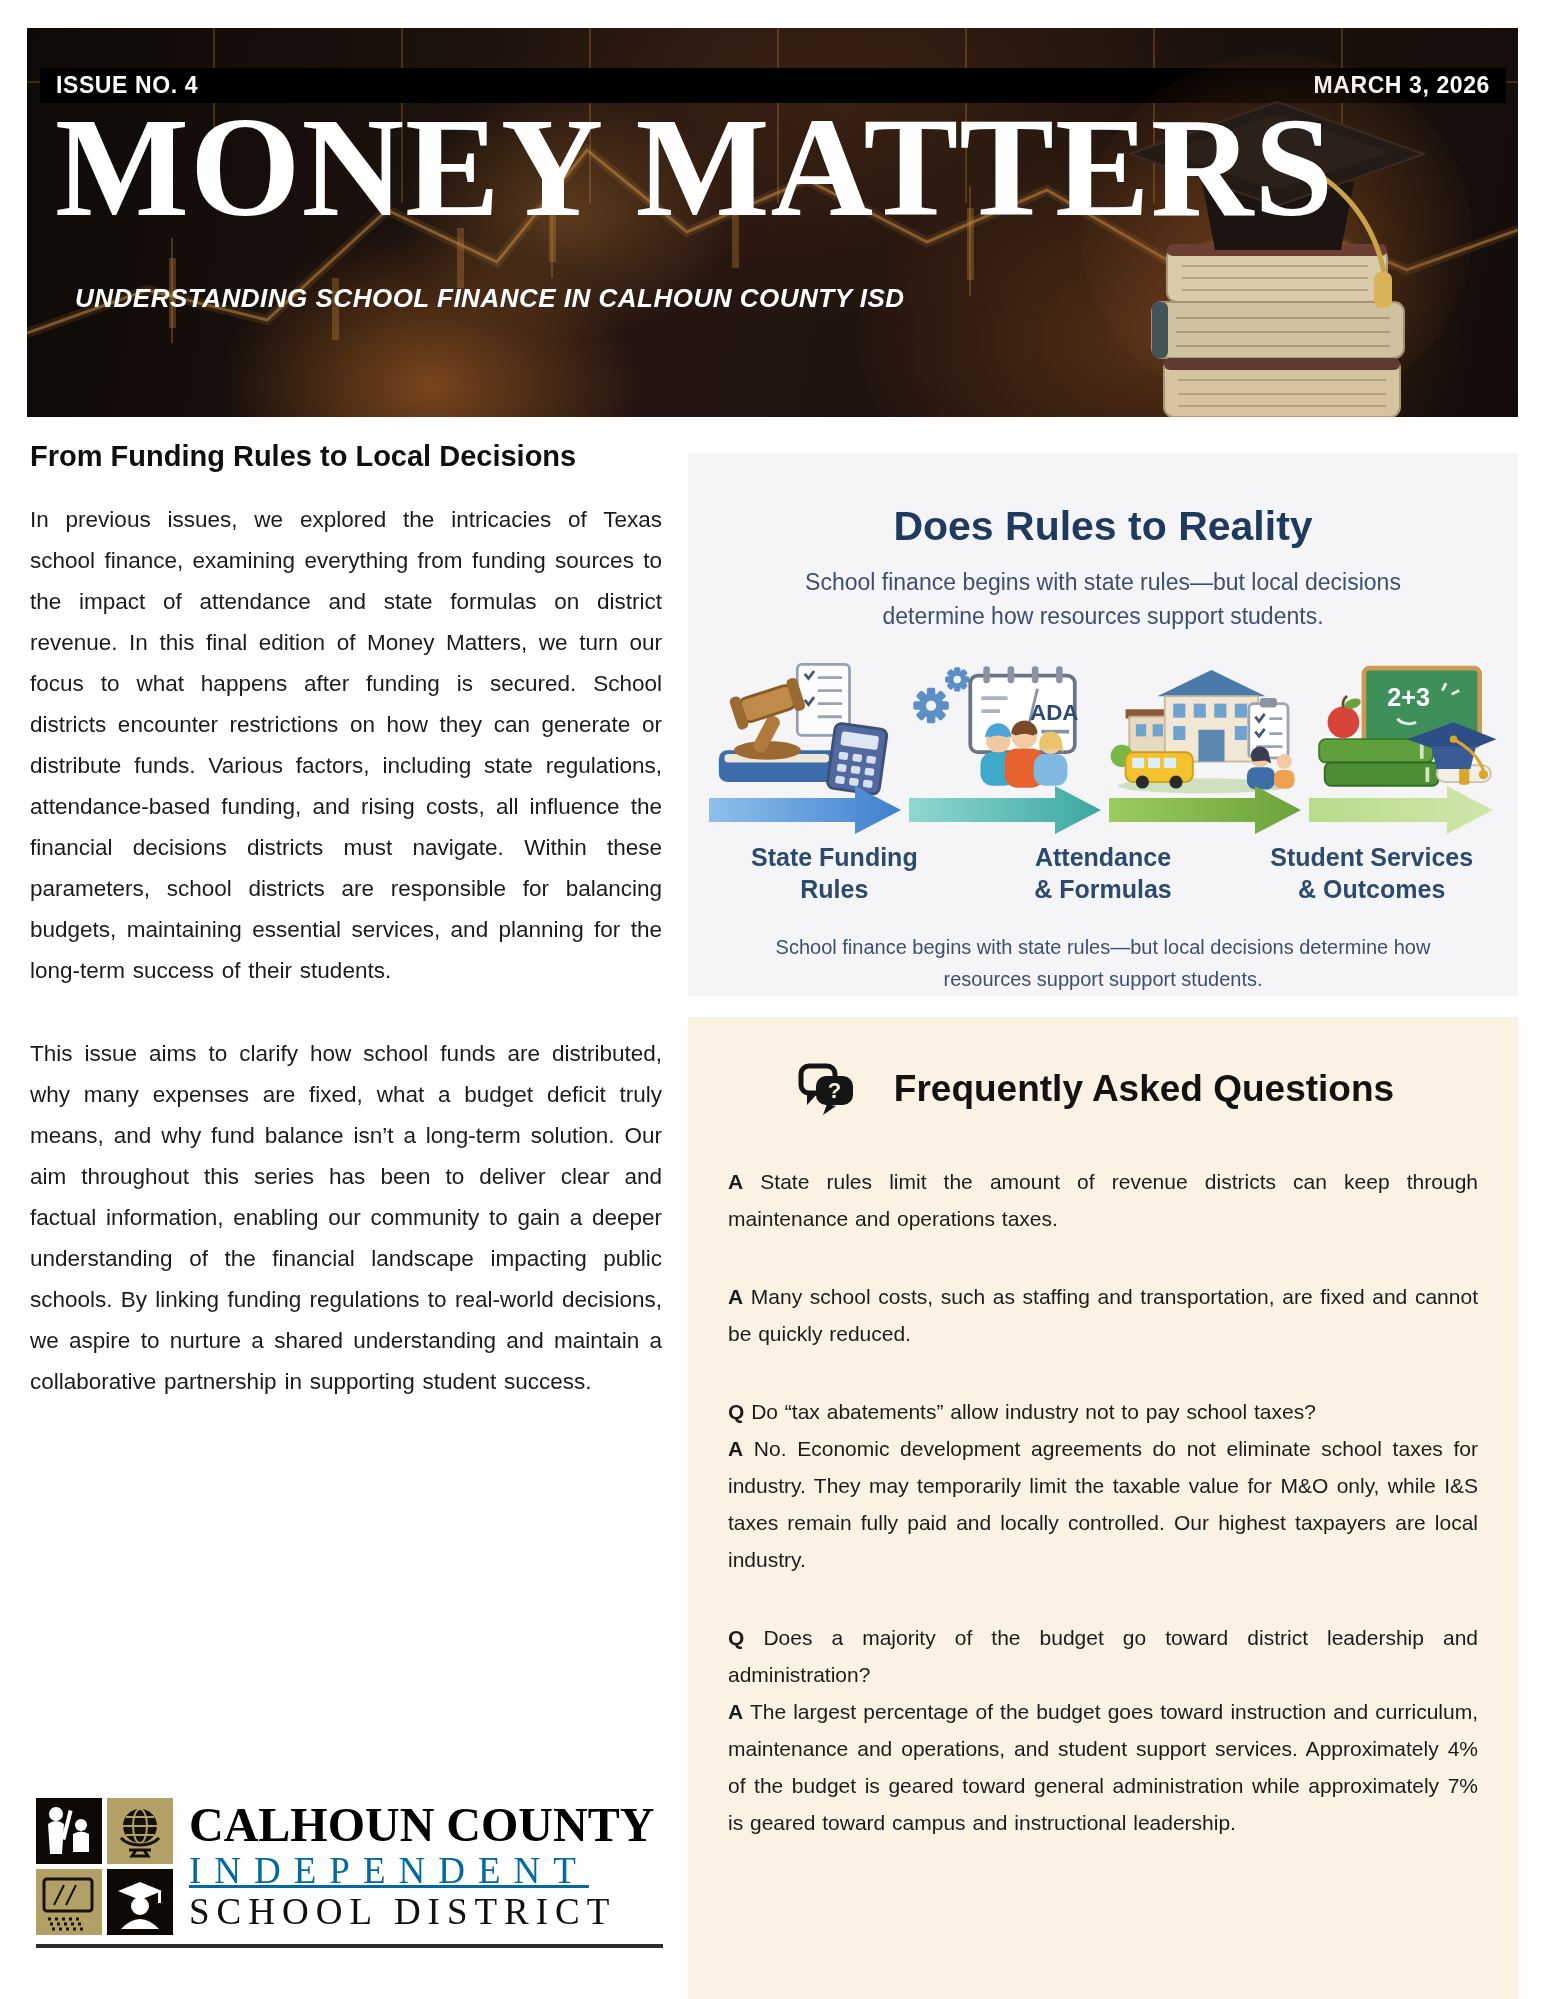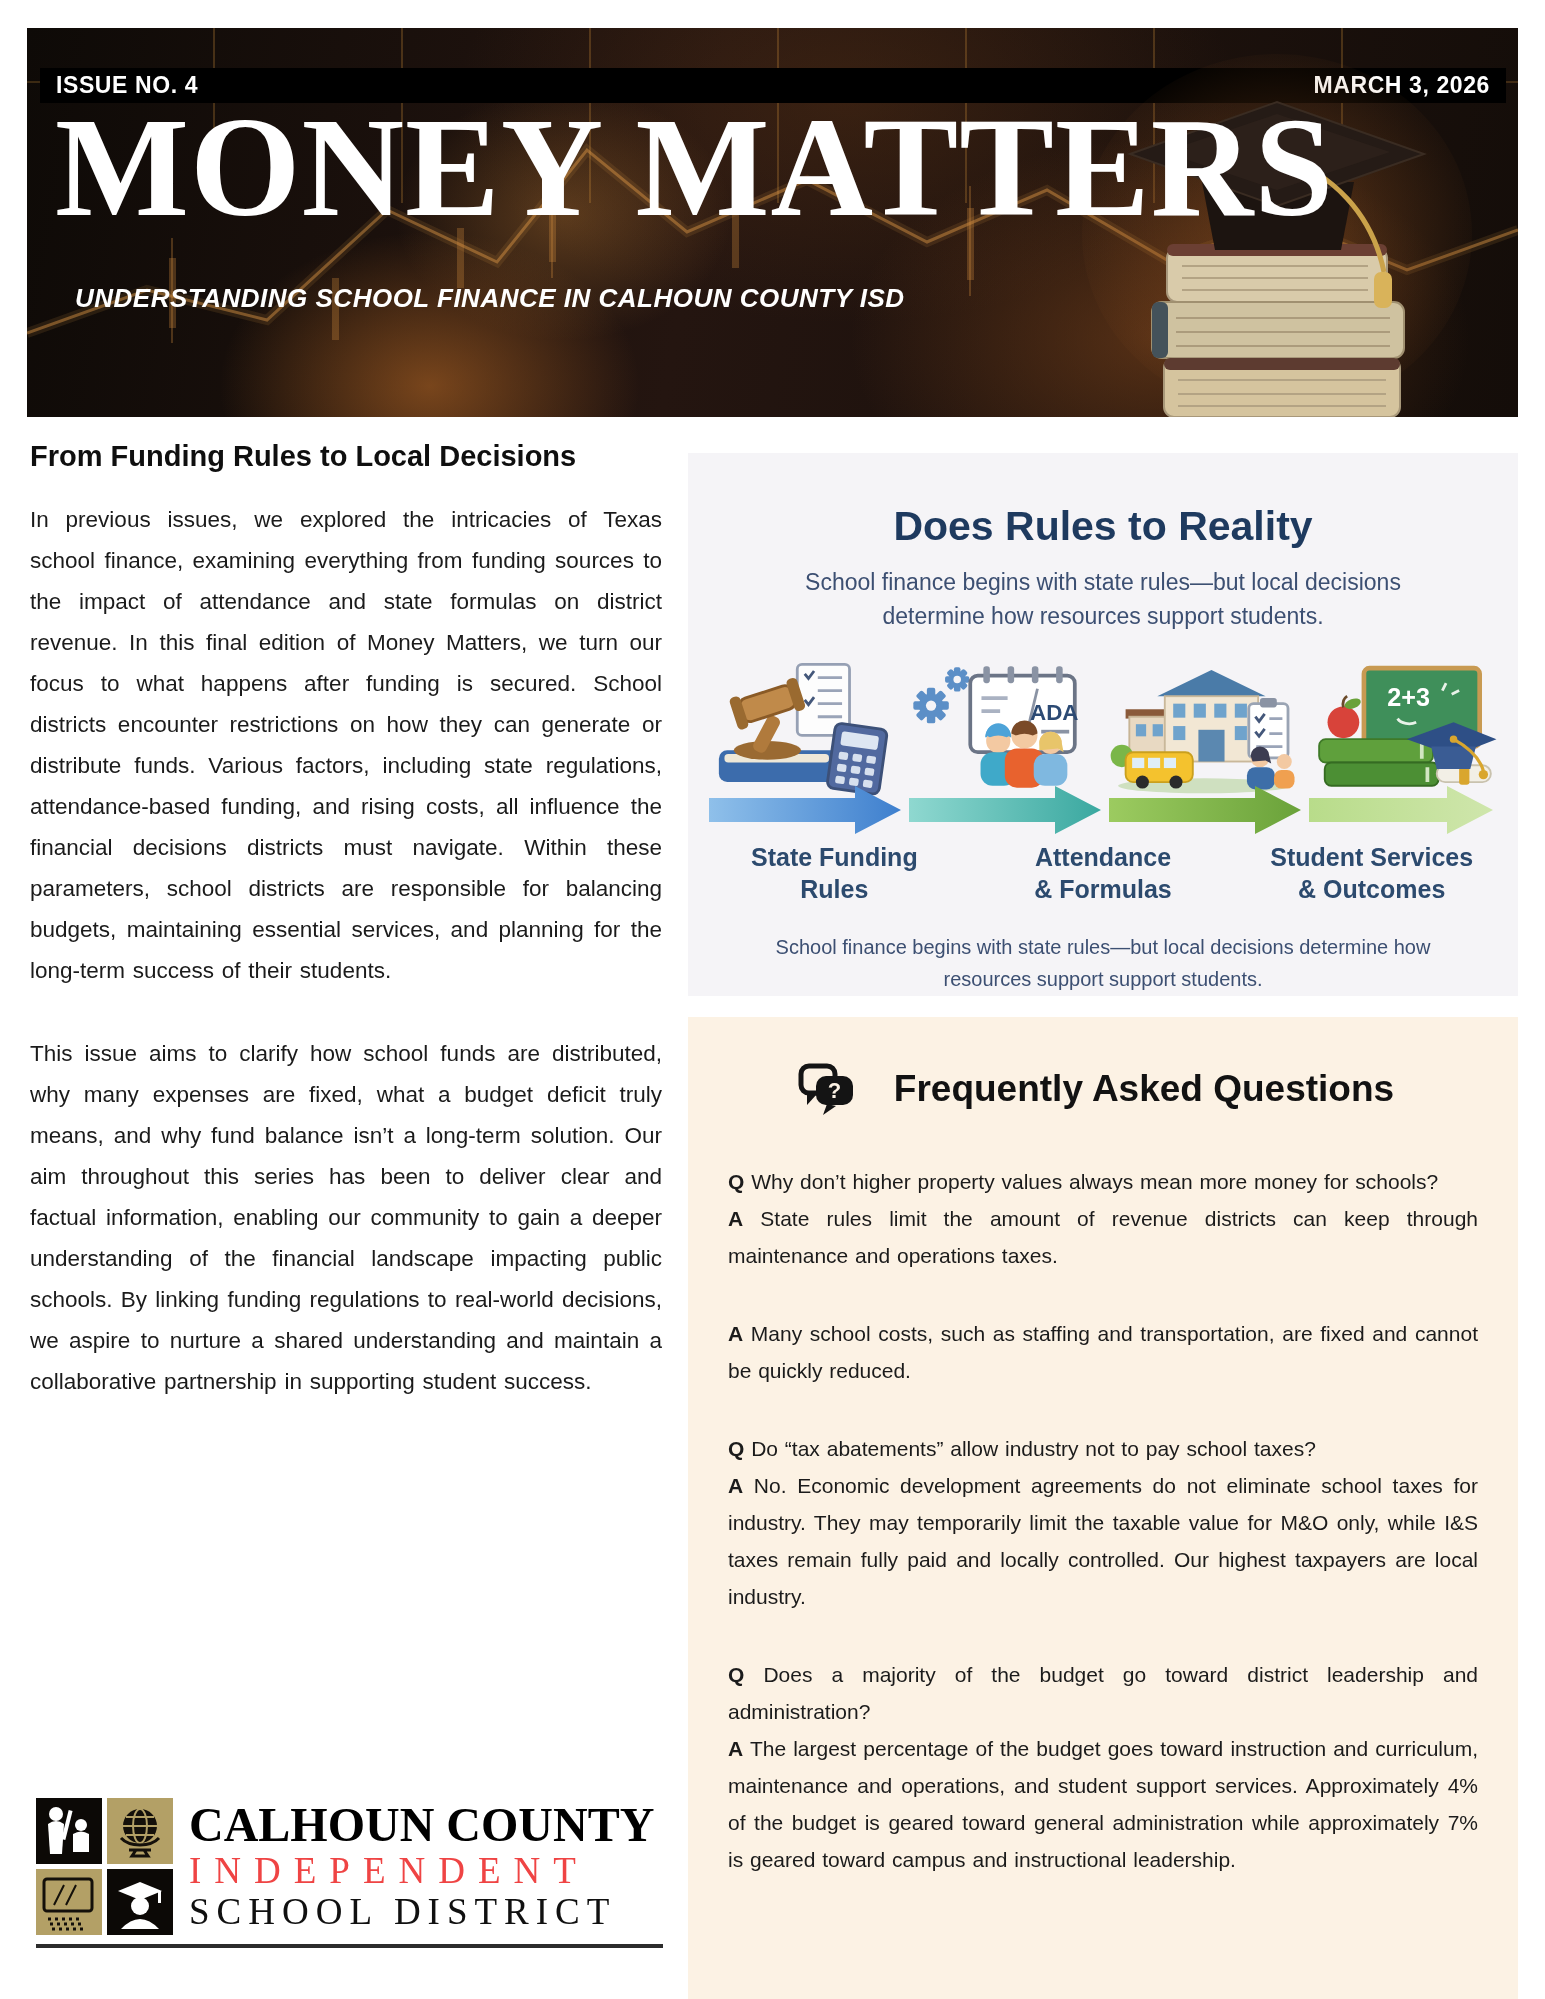--- a/index.html
+++ b/index.html
@@ -57,21 +57,21 @@
   .ql{font-weight:700;}
 
   
   .logo{position:absolute;left:36px;top:1798px;width:640px;}
   .logo-row{display:flex;align-items:center;}
   .logo-grid{display:grid;grid-template-columns:66px 66px;grid-template-rows:66px 66px;gap:5px;flex:none;}
   .logo-sq{width:66px;height:66px;}
   .logo-sq svg{display:block;width:66px;height:66px;}
   .logo-text{margin-left:16px;display:flex;flex-direction:column;}
   .lt1{font-family:"Liberation Serif",serif;font-weight:700;font-size:48px;line-height:1.02;color:#000000;white-space:nowrap;}
-  .lt2{font-family:"Liberation Serif",serif;font-size:37px;line-height:1.12;letter-spacing:13px;color:#ef4444;white-space:nowrap;}
+  .lt2{font-family:"Liberation Serif",serif;font-size:37px;line-height:1.12;letter-spacing:13px;color:#0369a1;white-space:nowrap;text-decoration:underline;}
   .lt3{font-family:"Liberation Serif",serif;font-size:37px;line-height:1.12;letter-spacing:7px;color:#101010;white-space:nowrap;}
   .logo-line{height:4px;background:#2c2c2c;margin-top:9px;width:627px;}
 </style>
 </head>
 <body>
 
 <div class="page">
 
   <header class="masthead">
     <div class="mast-bg"></div>
@@ -326,21 +326,20 @@
         <path d="M10 32 v12 l10-11 z" fill="#141414"></path>
         <rect x="19" y="15" width="37" height="29" rx="10" fill="#141414"></rect>
         <path d="M30 43 l-4 11 13-9 z" fill="#141414"></path>
         <text x="37.5" y="37" text-anchor="middle" font-family="Liberation Sans, sans-serif" font-weight="700" font-size="22" fill="#fcf2e4">?</text>
       </svg>
       <h3>Frequently Asked Questions</h3>
     </div>
 
     <div class="faq-body">
       <div class="qa">
-        <p><span class="ql">Q</span> <span>Why don’t higher property values always mean more money for schools?</span></p>
         <p><span class="ql">A</span> <span>State rules limit the amount of revenue districts can keep through maintenance and operations taxes.</span></p>
       </div>
       <div class="qa">
         <p><span class="ql">A</span> <span>Many school costs, such as staffing and transportation, are fixed and cannot be quickly reduced.</span></p>
       </div>
       <div class="qa">
         <p><span class="ql">Q</span> <span>Do “tax abatements” allow industry not to pay school taxes?</span></p>
         <p><span class="ql">A</span> <span>No. Economic development agreements do not eliminate school taxes for industry. They may temporarily limit the taxable value for M&amp;O only, while I&amp;S taxes remain fully paid and locally controlled. Our highest taxpayers are local industry.</span></p>
       </div>
       <div class="qa">

